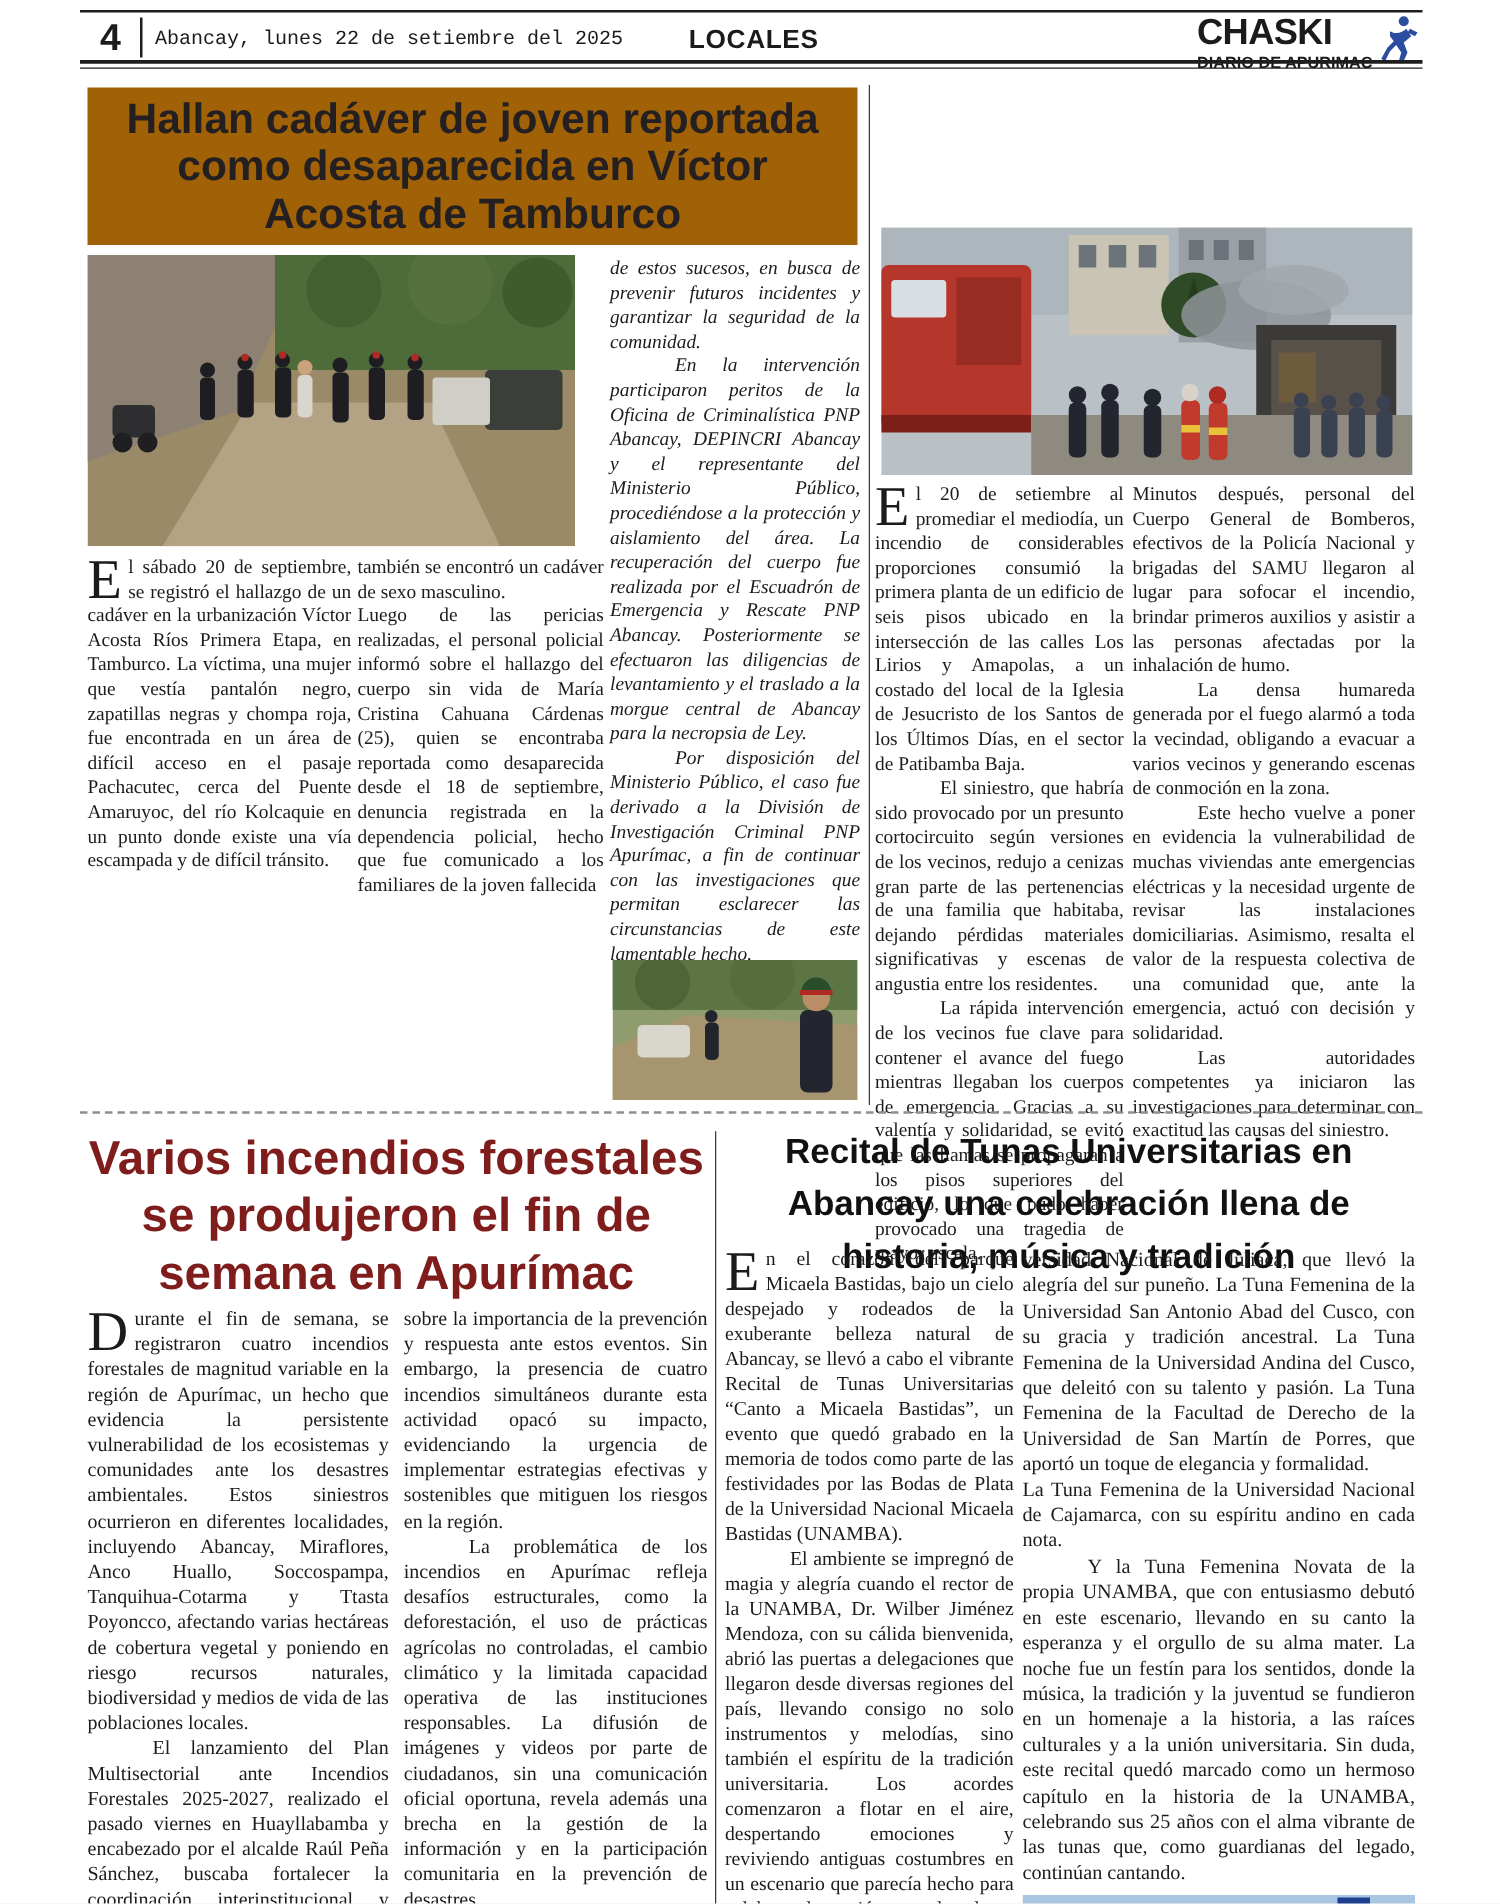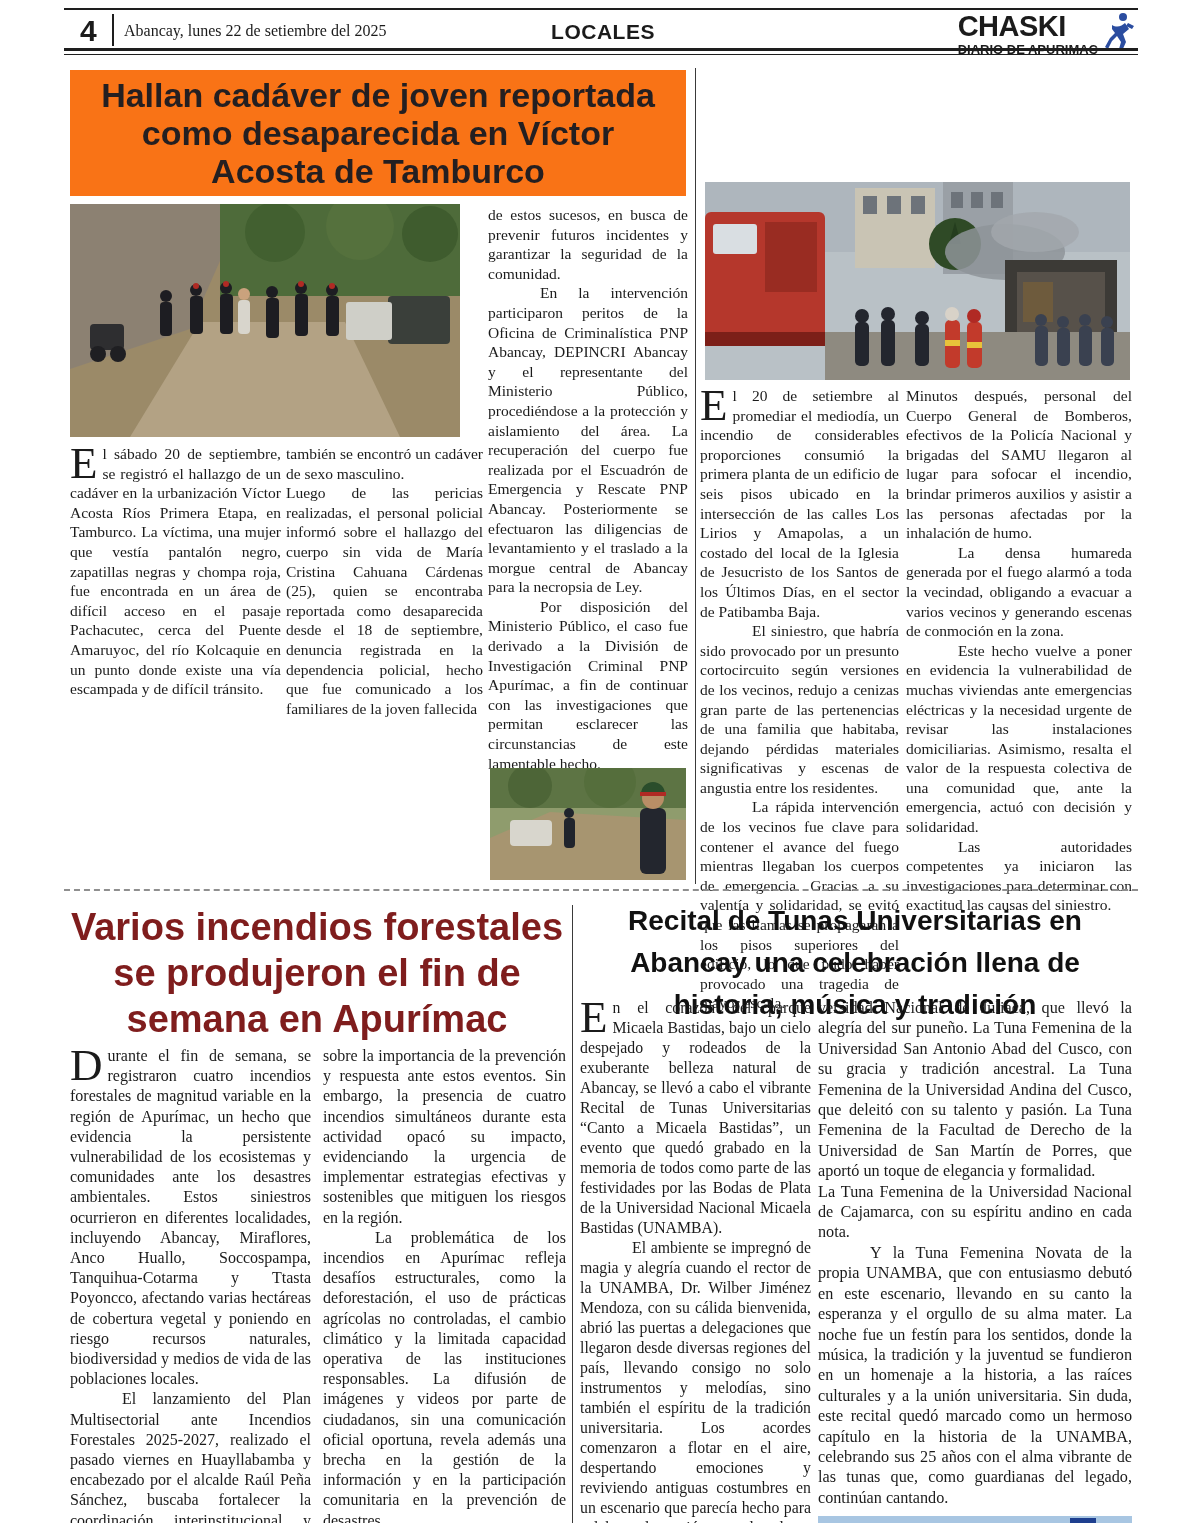--- a/index.html
+++ b/index.html
@@ -2,29 +2,29 @@
 <html lang="es"><head>
 <meta charset="utf-8">
 <style>
   html,body{margin:0;padding:0;background:#e8e8e8;}
   .page{position:relative;width:1200px;height:1523px;background:#ffffff;margin:0 auto;
         overflow:hidden;font-family:"Liberation Serif",serif;color:#1b1b1b;}
   .abs{position:absolute;}
   .rule{background:#1e1e1e;}
   
   .hdr-pagenum{font-family:"Liberation Sans",sans-serif;font-weight:700;font-size:30px;line-height:34px;}
-  .hdr-date{font-family:Liberation Serif, serif;font-size:16px;}
+  .hdr-date{font-family:Liberation Mono, monospace;font-size:16px;}
   .hdr-section{font-family:"Liberation Sans",sans-serif;font-weight:700;font-size:21px;letter-spacing:.5px;text-align:right;}
   .brand{font-family:"Liberation Sans",sans-serif;font-weight:700;text-align:left;line-height:1;}
   .brand-name{font-size:29px;letter-spacing:-.5px;}
   .brand-sub{font-size:13px;margin-top:2px;}
   
   .headline{font-family:"Liberation Sans",sans-serif;font-weight:700;text-align:center;
             white-space:pre-line;color:#241f21;}
-  .hl-band{background:#f97316;}
+  .hl-band{background:#a16207;}
   
   .col{position:absolute;text-align:justify;hyphens:auto;}
   .para{margin:0;padding:0;}
   .ind{text-indent:52px;}
   .dropcap{float:left;font-size:45px;line-height:35px;padding:2px 5px 0 0;font-weight:400;}
   .b1{font-size:15.5px;line-height:19.6px;}
   .b2{font-size:16px;line-height:20.2px;}
   .photo{display:block;}
   .dashed{border-top:2px dashed #8f8f8f;height:0;}
   .vline{background:#3a3a3a;width:1px;}
@@ -97,21 +97,21 @@
         <circle cx="174" cy="90" r="6" fill="#caa27d"></circle>
     </svg>
 
     <div class="col b1" style="left:2px;top:376px;width:211px;">
       <p class="para"><span class="dropcap">E</span><span>l sábado 20 de septiembre, se registró el hallazgo de un cadáver en la urbanización Víctor Acosta Ríos Primera Etapa, en Tamburco. La víctima, una mujer que vestía pantalón negro, zapatillas negras y chompa roja, fue encontrada en un área de difícil acceso en el pasaje Pachacutec, cerca del Puente Amaruyoc, del río Kolcaquie en un punto donde existe una vía escampada y de difícil tránsito.</span></p>
     </div>
     <div class="col b1" style="left:218px;top:376px;width:197px;">
       <p class="para">también se encontró un cadáver de sexo masculino.</p>
       <p class="para">Luego de las pericias realizadas, el personal policial informó sobre el hallazgo del cuerpo sin vida de María Cristina Cahuana Cárdenas (25), quien se encontraba reportada como desaparecida desde el 18 de septiembre, denuncia registrada en la dependencia policial, hecho que fue comunicado a los familiares de la joven fallecida</p>
     </div>
-    <div class="col b1" style="left:420px;top:137px;width:200px;height:679px;">
+    <div class="col b1" style="left:420px;top:137px;width:200px;height:679px;font-style:italic;">
       <p class="para">de estos sucesos, en busca de prevenir futuros incidentes y garantizar la seguridad de la comunidad.</p>
       <p class="para ind">En la intervención participaron peritos de la Oficina de Criminalística PNP Abancay, DEPINCRI Abancay y el representante del Ministerio Público, procediéndose a la protección y aislamiento del área. La recuperación del cuerpo fue realizada por el Escuadrón de Emergencia y Rescate PNP Abancay. Posteriormente se efectuaron las diligencias de levantamiento y el traslado a la morgue central de Abancay para la necropsia de Ley.</p>
       <p class="para ind">Por disposición del Ministerio Público, el caso fue derivado a la División de Investigación Criminal PNP Apurímac, a fin de continuar con las investigaciones que permitan esclarecer las circunstancias de este lamentable hecho.</p>
       <svg class="photo abs" style="left:2px;bottom:4px;" width="196" height="112" viewBox="0 0 196 112" role="img">
         <rect width="196" height="112" fill="#8f9c6d"></rect>
         <rect y="0" width="196" height="40" fill="#5d7444"></rect>
         <circle cx="40" cy="18" r="22" fill="#4d6537"></circle>
           <circle cx="120" cy="14" r="26" fill="#556e3c"></circle>
         <polygon points="0,112 196,112 196,52 60,44 0,70" fill="#a79570"></polygon>
         <rect x="20" y="52" width="42" height="26" rx="4" fill="#d8d6cd"></rect>

